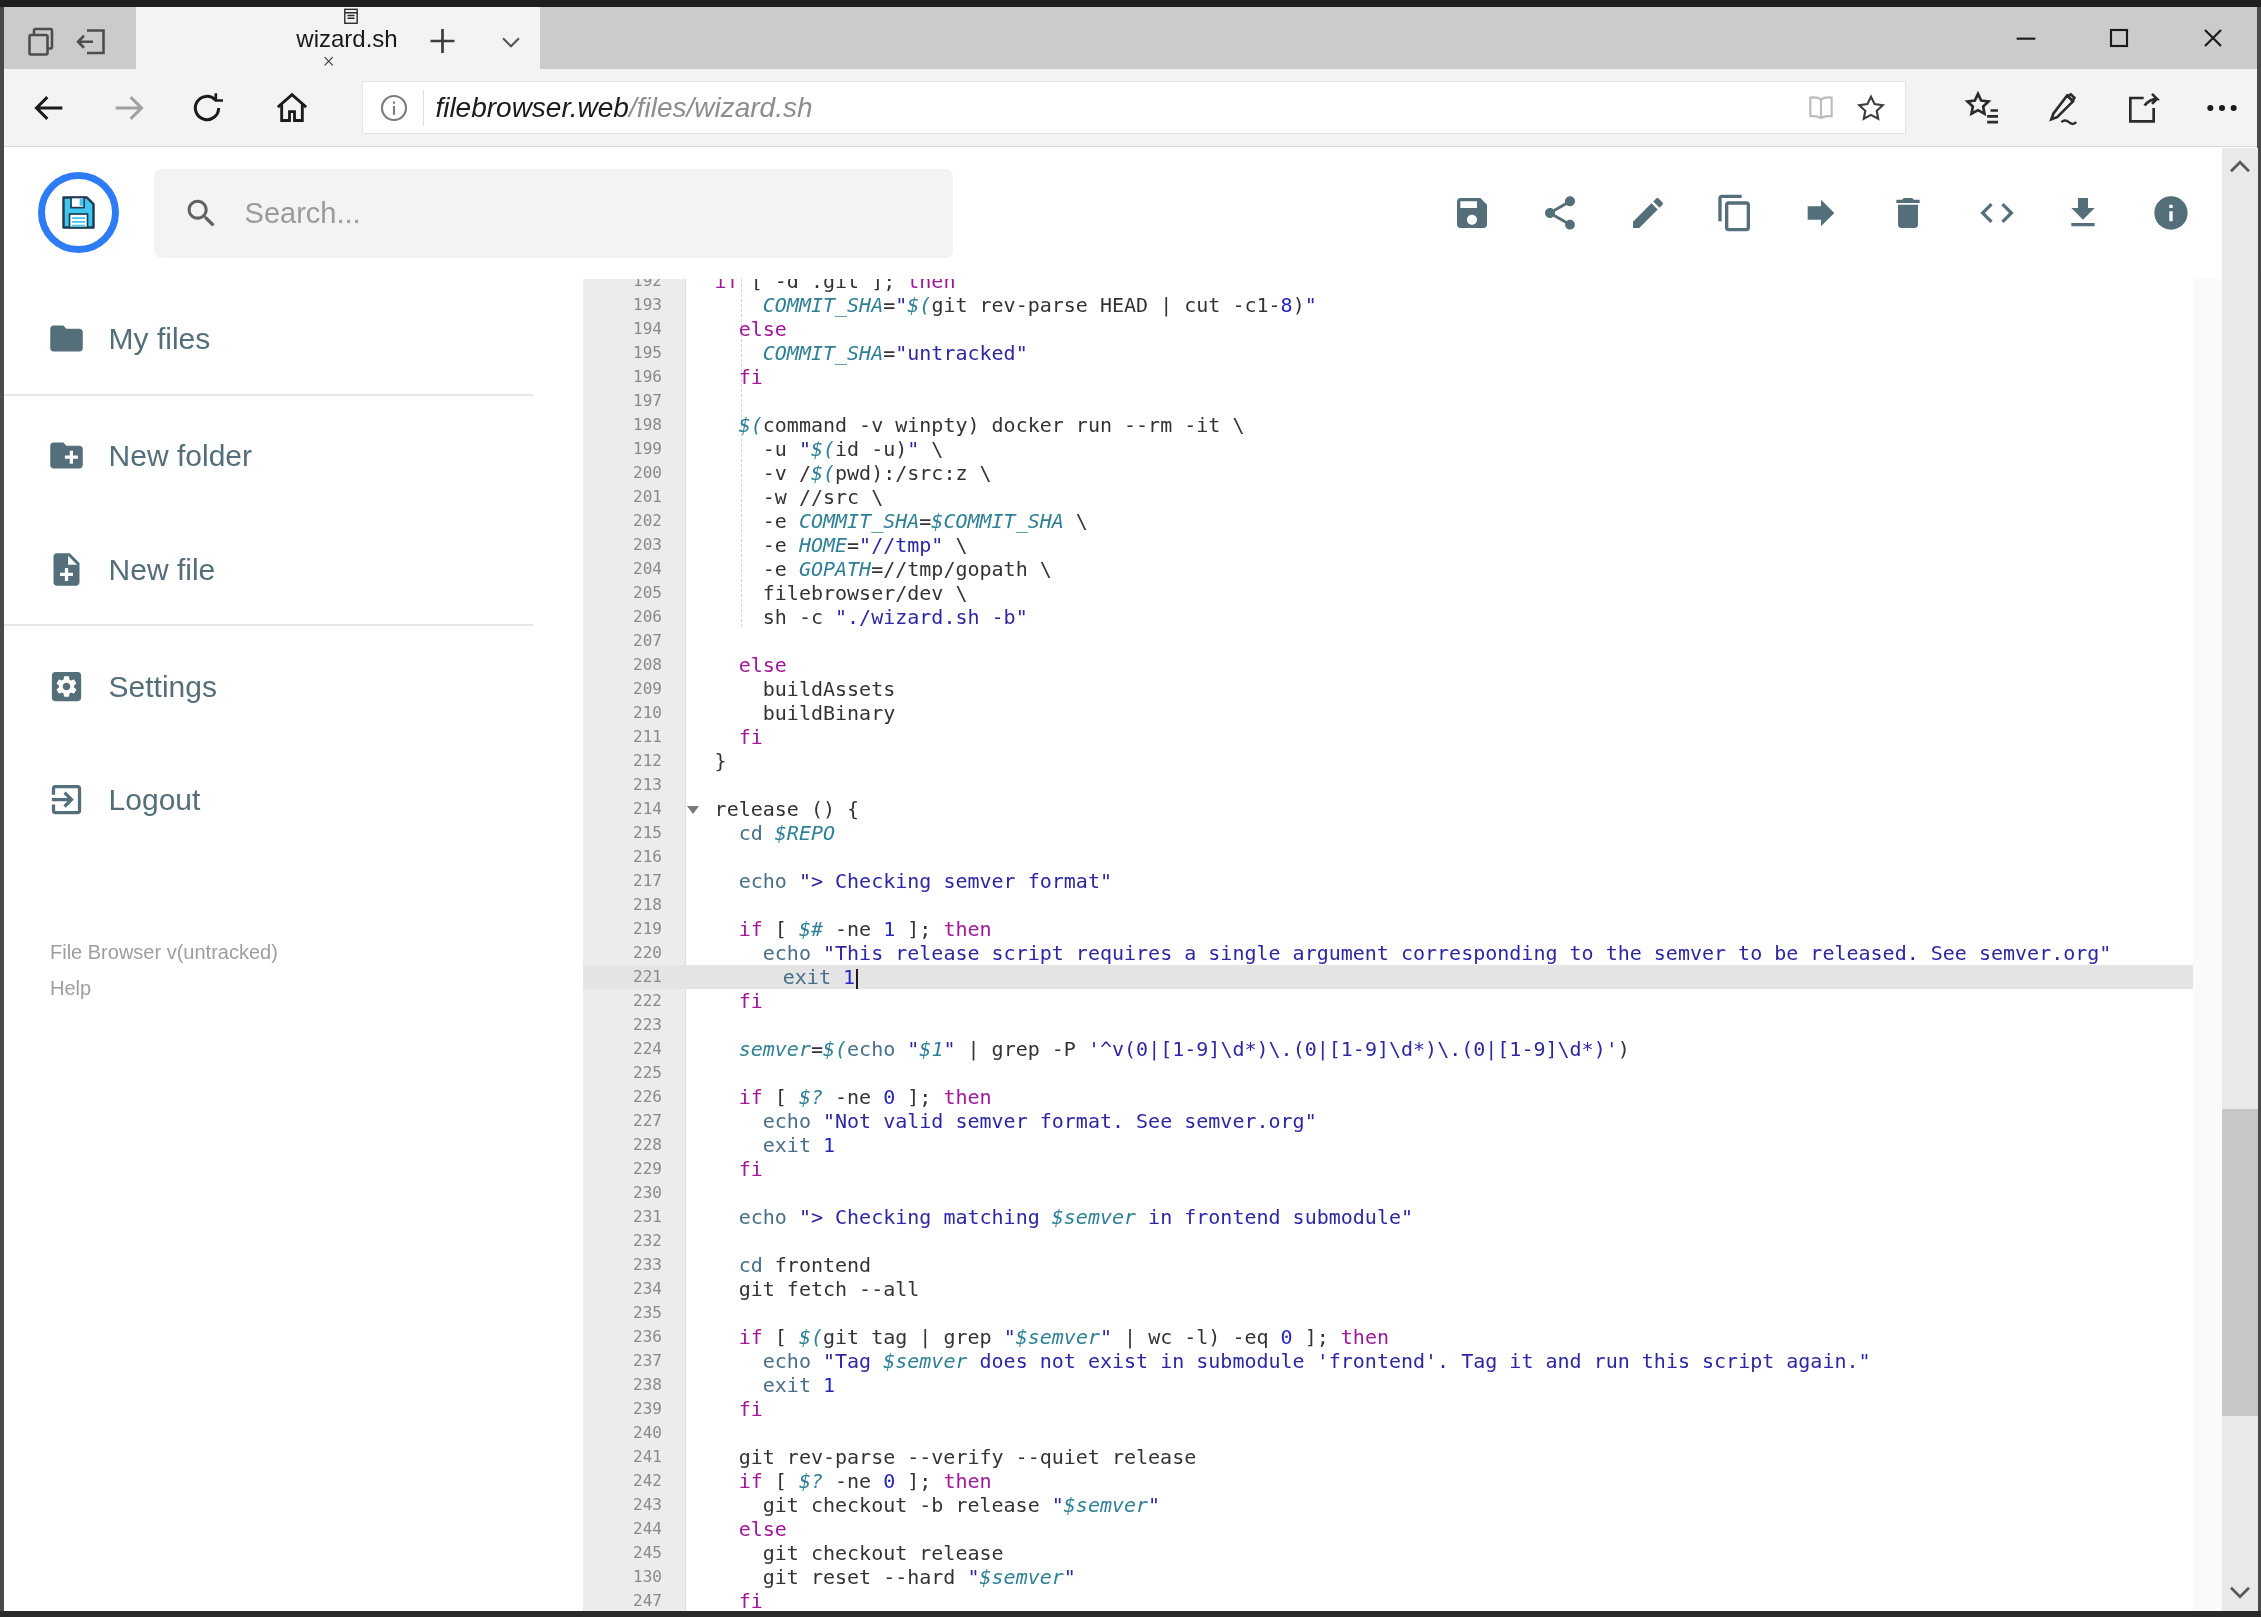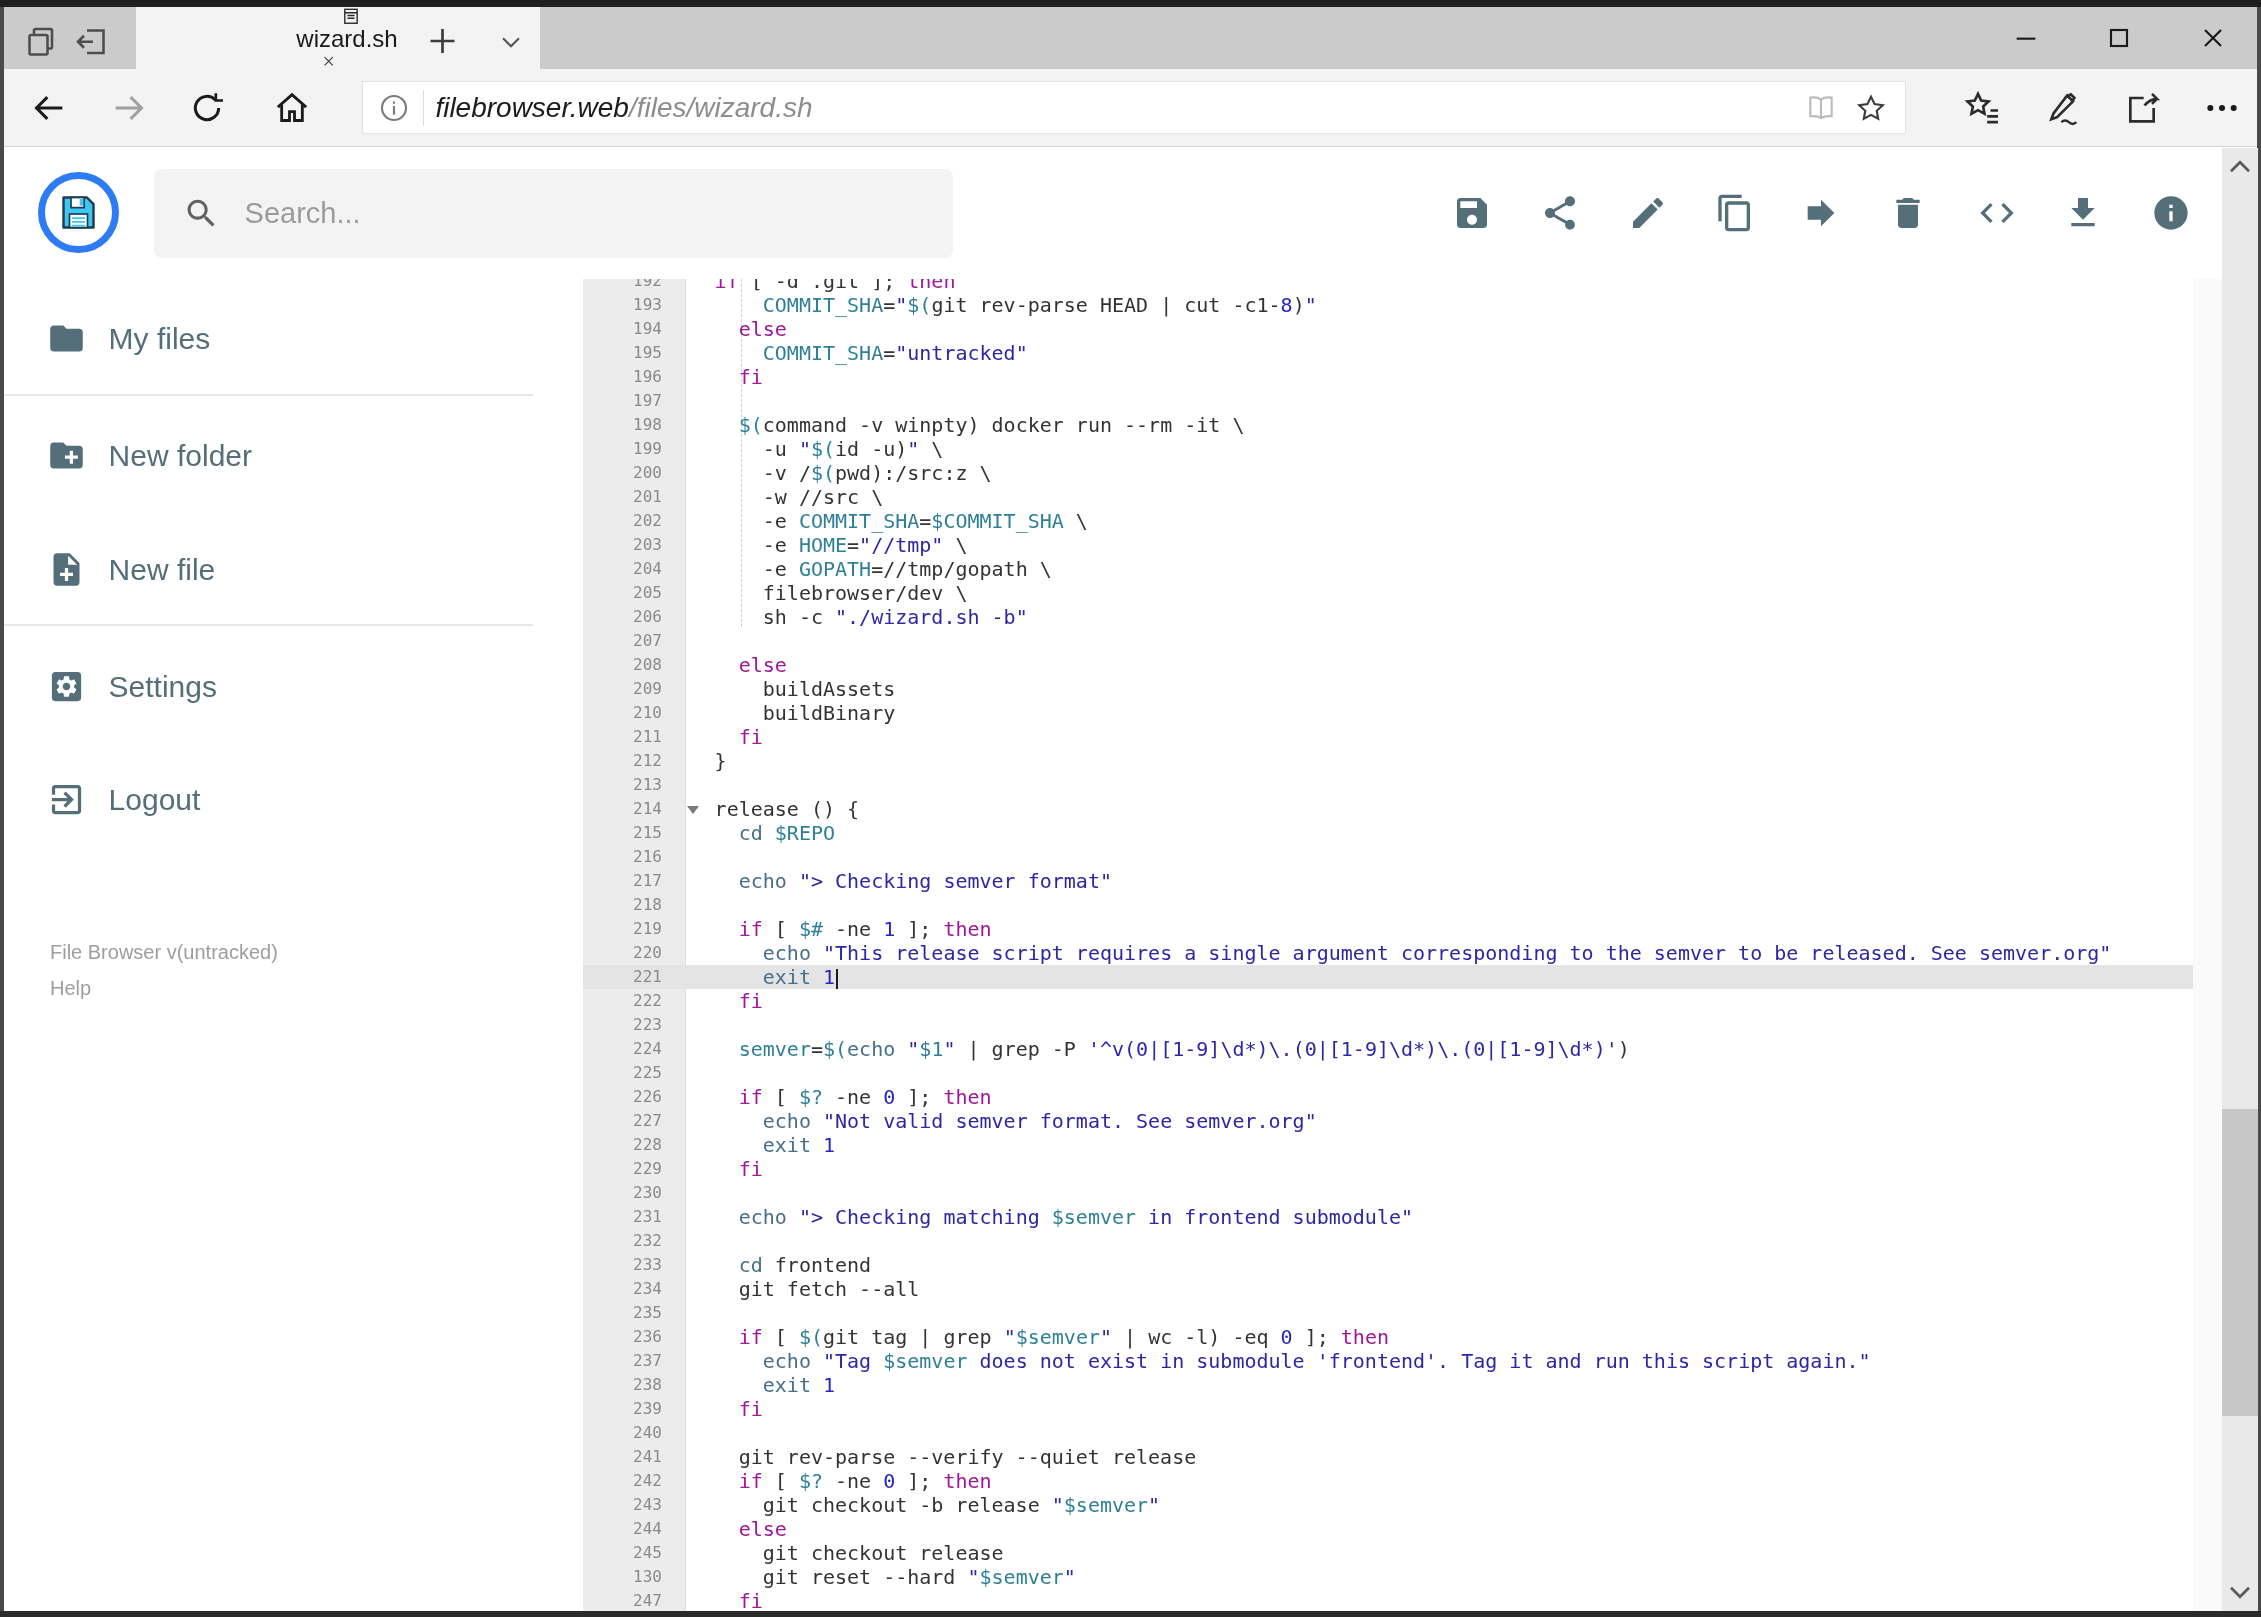--- a/index.html
+++ b/index.html
@@ -52,26 +52,26 @@
   .sb-item .lb{margin-left:22.6px;font-size:30px;}
   .sb-div{position:absolute;left:0;width:529px;height:1.6px;background:#e7e7e7;}
   .sb-foot{position:absolute;left:46px;font-size:20px;color:#9e9e9e;cursor:pointer;}
 
   
   .editor{left:583px;top:279px;width:1610px;height:1332px;background:#fff;overflow:hidden;font-family:"DejaVu Sans Mono",monospace;}
   .gutterbg{position:absolute;left:0;top:0;width:102px;height:1332px;background:#ececec;border-right:0.8px solid #dcdcdc;}
   .indent-guide{position:absolute;left:158px;top:0;height:348px;border-left:1.6px dashed #d2d2d2;}
   .rows{position:absolute;left:0;top:-9.7px;width:1610px;}
   .row{position:relative;display:flex;height:24px;line-height:24px;font-size:20px;}
-  .row.active{background:#e4e4e4;}
+  .row.active{background:#e4e4e4;gap:20px;}
   .ln{width:79px;padding-right:22.6px;text-align:right;color:#8a8a8a;flex:none;font-size:16px;}
   .cd{padding-left:30px;white-space:pre;color:#333;}
   .tk-p{color:#333;}
   .tk-k{color:#a1169a;}
-  .tk-v{color:#2e8097;}
+  .tk-v{color:#2e8097;font-style:italic;}
   .tk-s{color:#2d26a5;}
   .tk-n{color:#2525c4;}
   .tk-b{color:#476e8a;}
   .fold{position:absolute;left:104px;top:9px;width:0;height:0;border-left:6.5px solid transparent;border-right:6.5px solid transparent;border-top:8px solid #7a7a7a;}
   .cursor{display:inline-block;width:2.4px;height:20px;background:#1c1c1c;vertical-align:middle;margin-left:0.8px;}
 
   .gapstrip{left:2193px;top:279px;width:29px;height:1332px;background:#fafafa;}
 
   
   .vscroll{left:2222px;top:148px;width:36px;height:1463px;background:#e9e9e9;}

